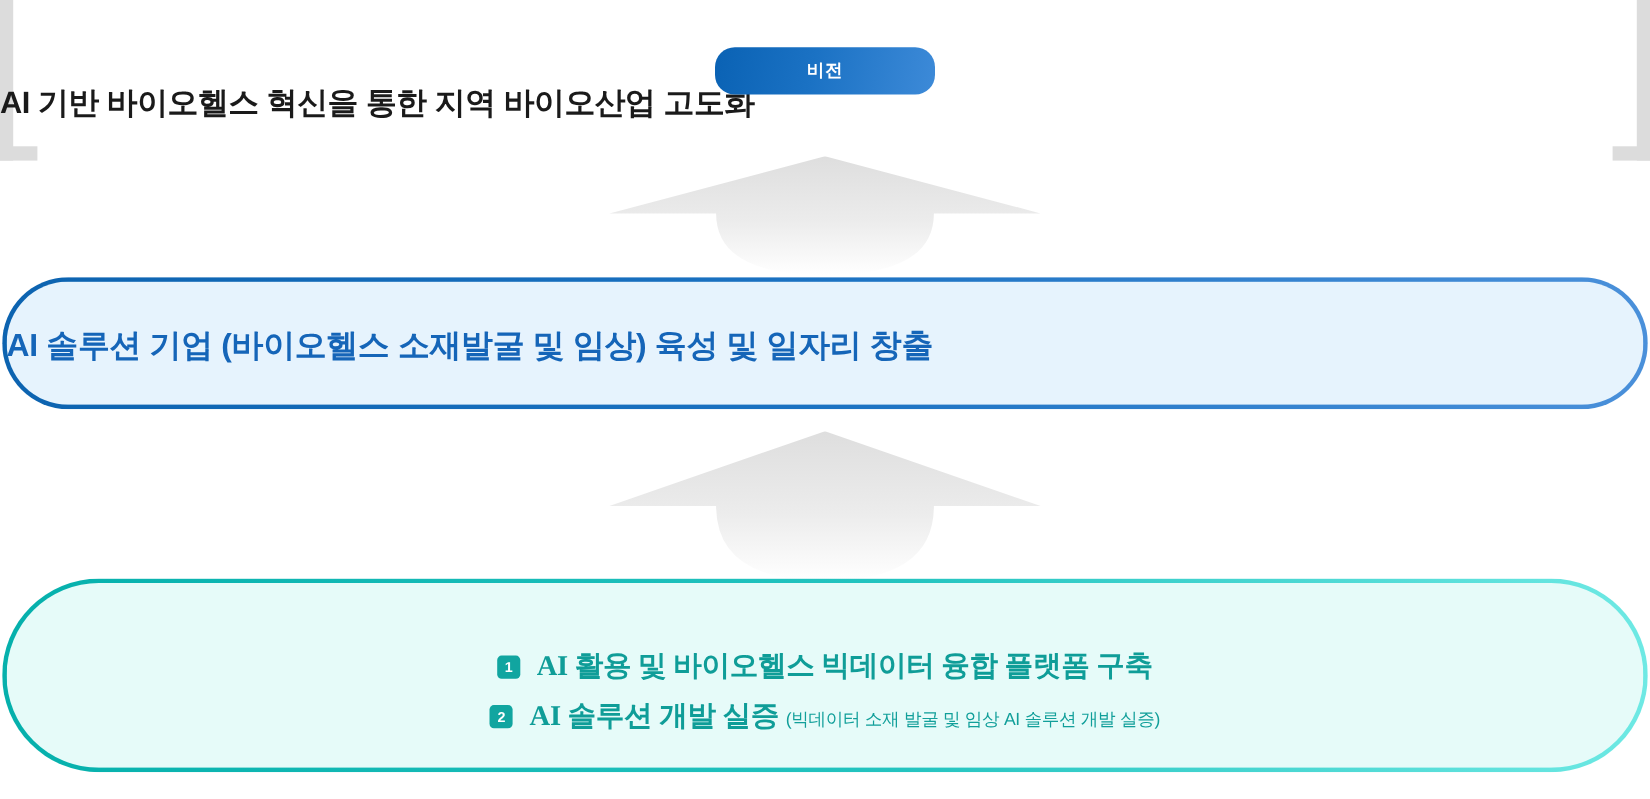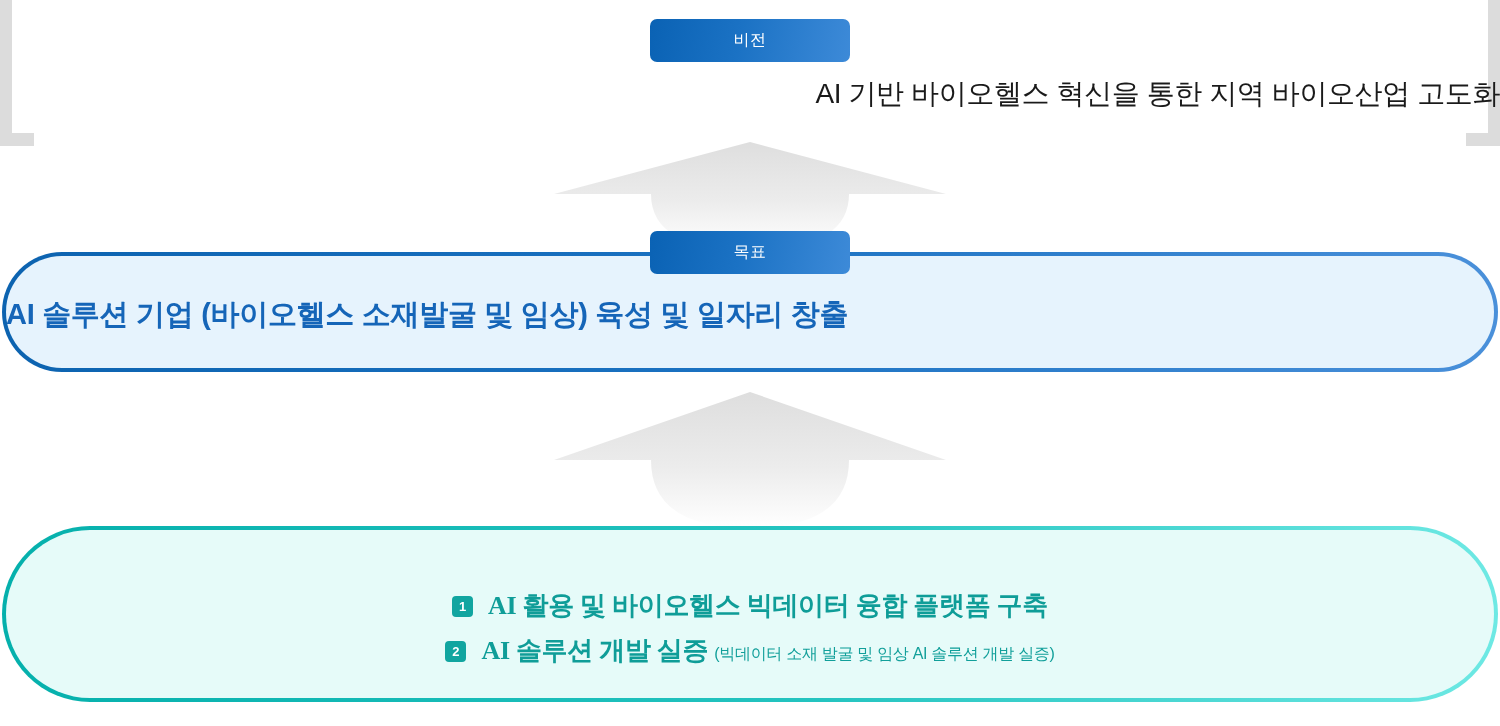--- a/index.html
+++ b/index.html
@@ -41,52 +41,53 @@
   .bracket-right .vbar { right: 0; }
   .bracket-right .hbar { right: 0; }
 
   
   .badge {
     position: absolute;
     left: 50%;
     transform: translateX(-50%);
     width: 200px;
     height: 43px;
-    border-radius: 7px;
+    border-radius: 18px;
     color: #ffffff;
     font-size: 16px;
-    font-weight: 400;
+    font-weight: 700;
     letter-spacing: 0.5px;
     display: flex;
     align-items: center;
     justify-content: center;
     z-index: 6;
+    margin-top: 24px;
   }
   .badge-vision {
     top: 19px;
     background: linear-gradient(100deg, #0a62b4 0%, #1b72c4 45%, #3d8ad8 100%);
   }
   .badge-goal {
     top: 231px;
     background: linear-gradient(100deg, #0a62b4 0%, #1b72c4 45%, #3d8ad8 100%);
   }
   .badge-strategy {
     top: 505px;
     background: linear-gradient(100deg, #2d7f7d 0%, #2e8c8a 45%, #41aaa6 100%);
   }
 
   
   .vision-title {
     position: absolute;
     top: 75px;
     left: 0;
     width: 100%;
-    text-align: right;
+    text-align: left;
     font-size: 28px;
-    font-weight: normal;
+    font-weight: bold;
     color: #1a1a1a;
     letter-spacing: -0.4px;
     z-index: 4;
   }
 
   
   .arrow {
     position: absolute;
     left: 50%;
     transform: translateX(-50%);
@@ -225,23 +226,20 @@
   </svg>
 
   <div class="badge badge-vision">
     <span>비전</span>
   </div>
   <div class="vision-title">AI 기반 바이오헬스 혁신을 통한 지역 바이오산업 고도화</div>
 
   <div class="panel panel-goal">
     <div class="goal-text">AI 솔루션 기업 (바이오헬스 소재발굴 및 임상) 육성 및 일자리 창출</div>
   </div>
-  <div class="badge badge-goal">
-    <span>목표</span>
-  </div>
 
   <div class="panel panel-strategy">
     <div class="strategy-list">
 
       <div class="strategy-item">
         <span class="num-badge">1</span>
         <span>
           <span class="strategy-main">AI 활용 및 바이오헬스 빅데이터 융합 플랫폼 구축</span>
         </span>
       </div>

